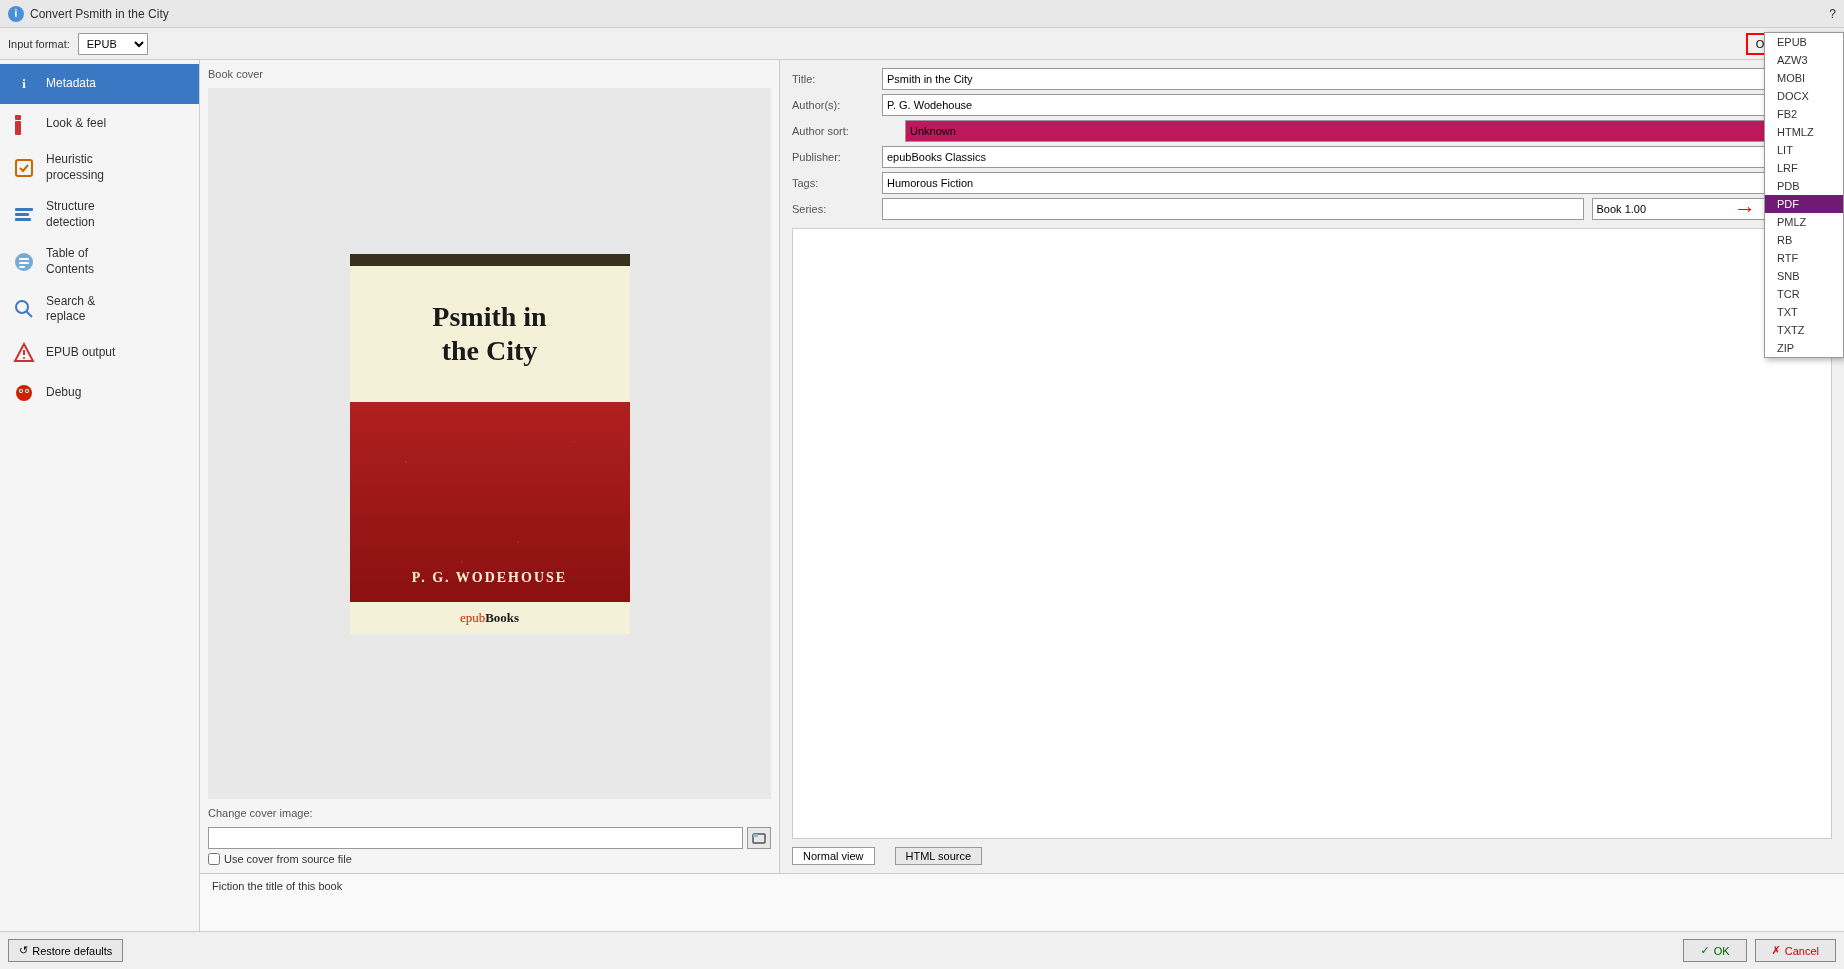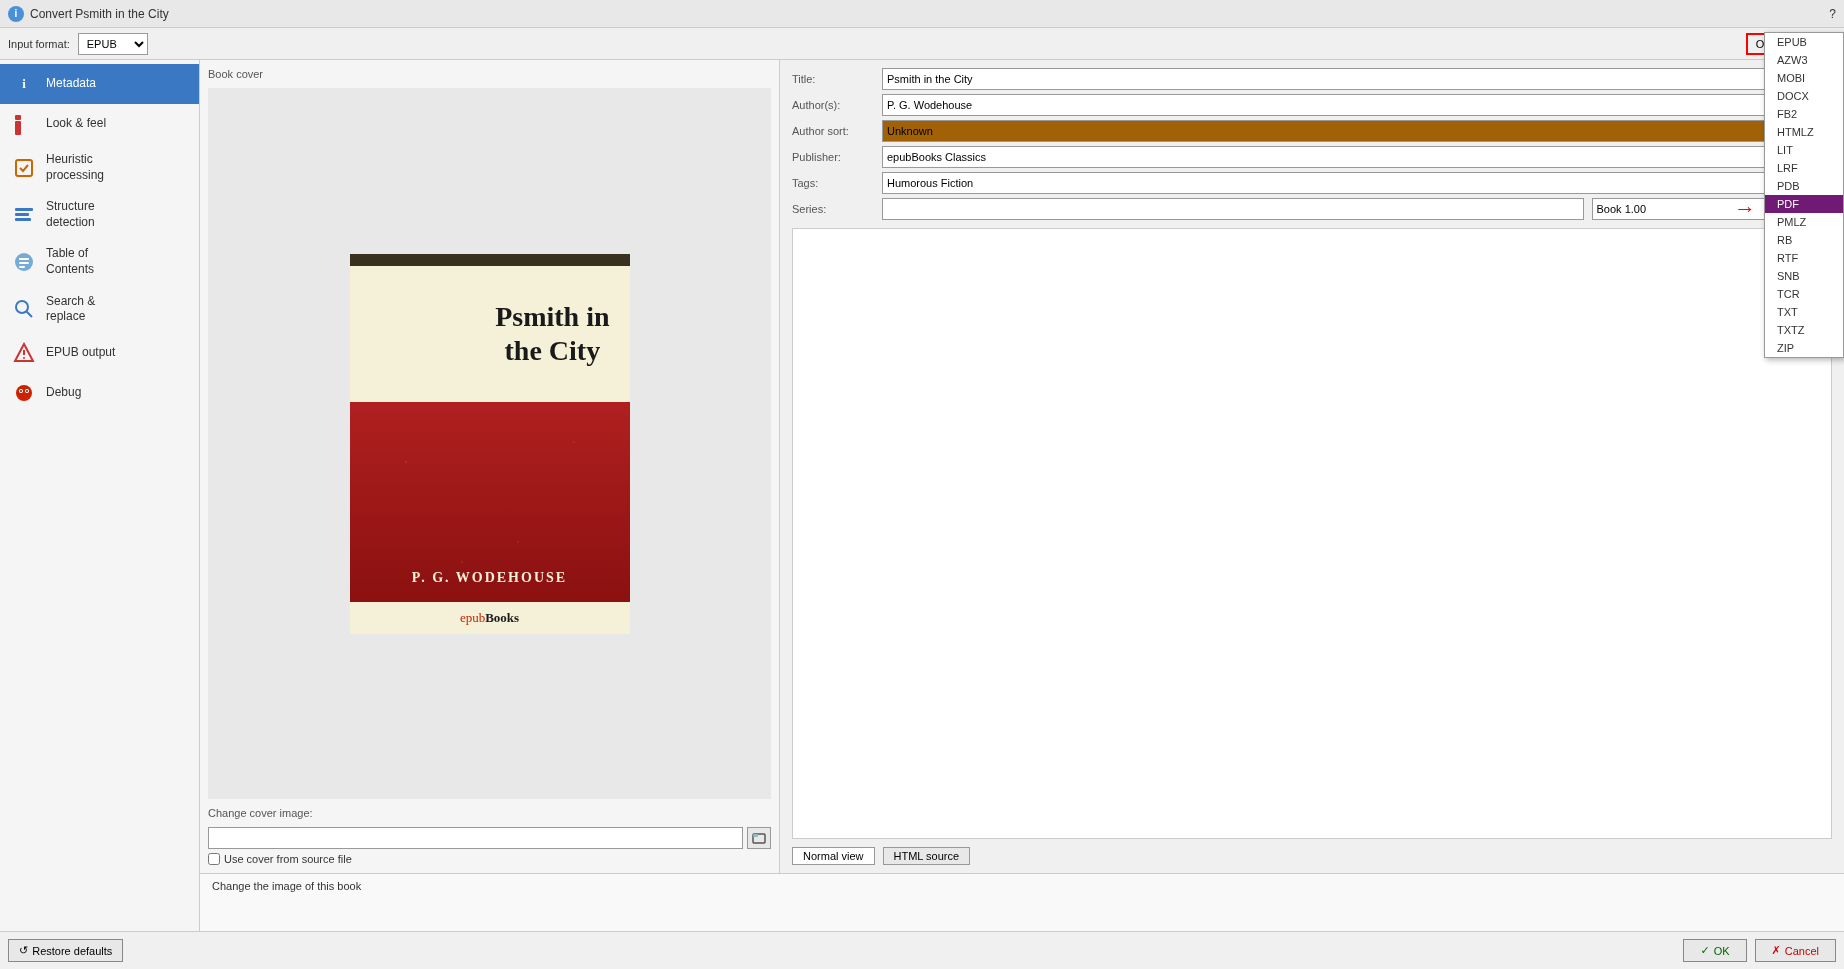--- a/index.html
+++ b/index.html
@@ -152,21 +152,21 @@
     }
     .cover-top {
       background: #3a3020;
       height: 12px;
     }
     .cover-title-area {
       background: #f5f0d8;
       flex: 1;
       display: flex;
       flex-direction: column;
-      align-items: flex-end;
+      align-items: center;
       justify-content: center;
       padding: 20px;
     }
     .cover-title-text {
       font-size: 28px;
       font-family: Georgia, serif;
       color: #1a1a1a;
       text-align: center;
       line-height: 1.2;
       font-weight: bold;
@@ -263,27 +263,28 @@
     }
     .field-input {
       flex: 1;
       height: 22px;
       border: 1px solid #999;
       font-size: 11px;
       padding: 2px 4px;
       background: white;
     }
     .field-input.author-sort-highlighted {
-      background: #a16207;
+      background: #be185d;
+      margin-left: 23px;
     }
 
     
     .view-tabs {
       display: flex;
-      gap: 8px;
+      gap: 20px;
       margin-top: 8px;
     }
     .view-tab {
       padding: 2px 10px;
       border: 1px solid #999;
       background: #e8e8e8;
       font-size: 11px;
       cursor: pointer;
     }
     .view-tab.active {
@@ -611,21 +612,21 @@
           <div class="preview-area"></div>
 
           <div class="view-tabs">
             <button class="view-tab active">Normal view</button>
             <button class="view-tab">HTML source</button>
           </div>
         </div>
       </div>
 
       <div class="desc-box">
-        <span>Change the image of this book</span>
+        <span>Fiction the title of this book</span>
       </div>
     </div>
   </div>
 
   <div class="bottom-bar">
     <button class="restore-btn">
       <span>↺</span>
       <span>Restore defaults</span>
     </button>
     <button class="ok-btn">

